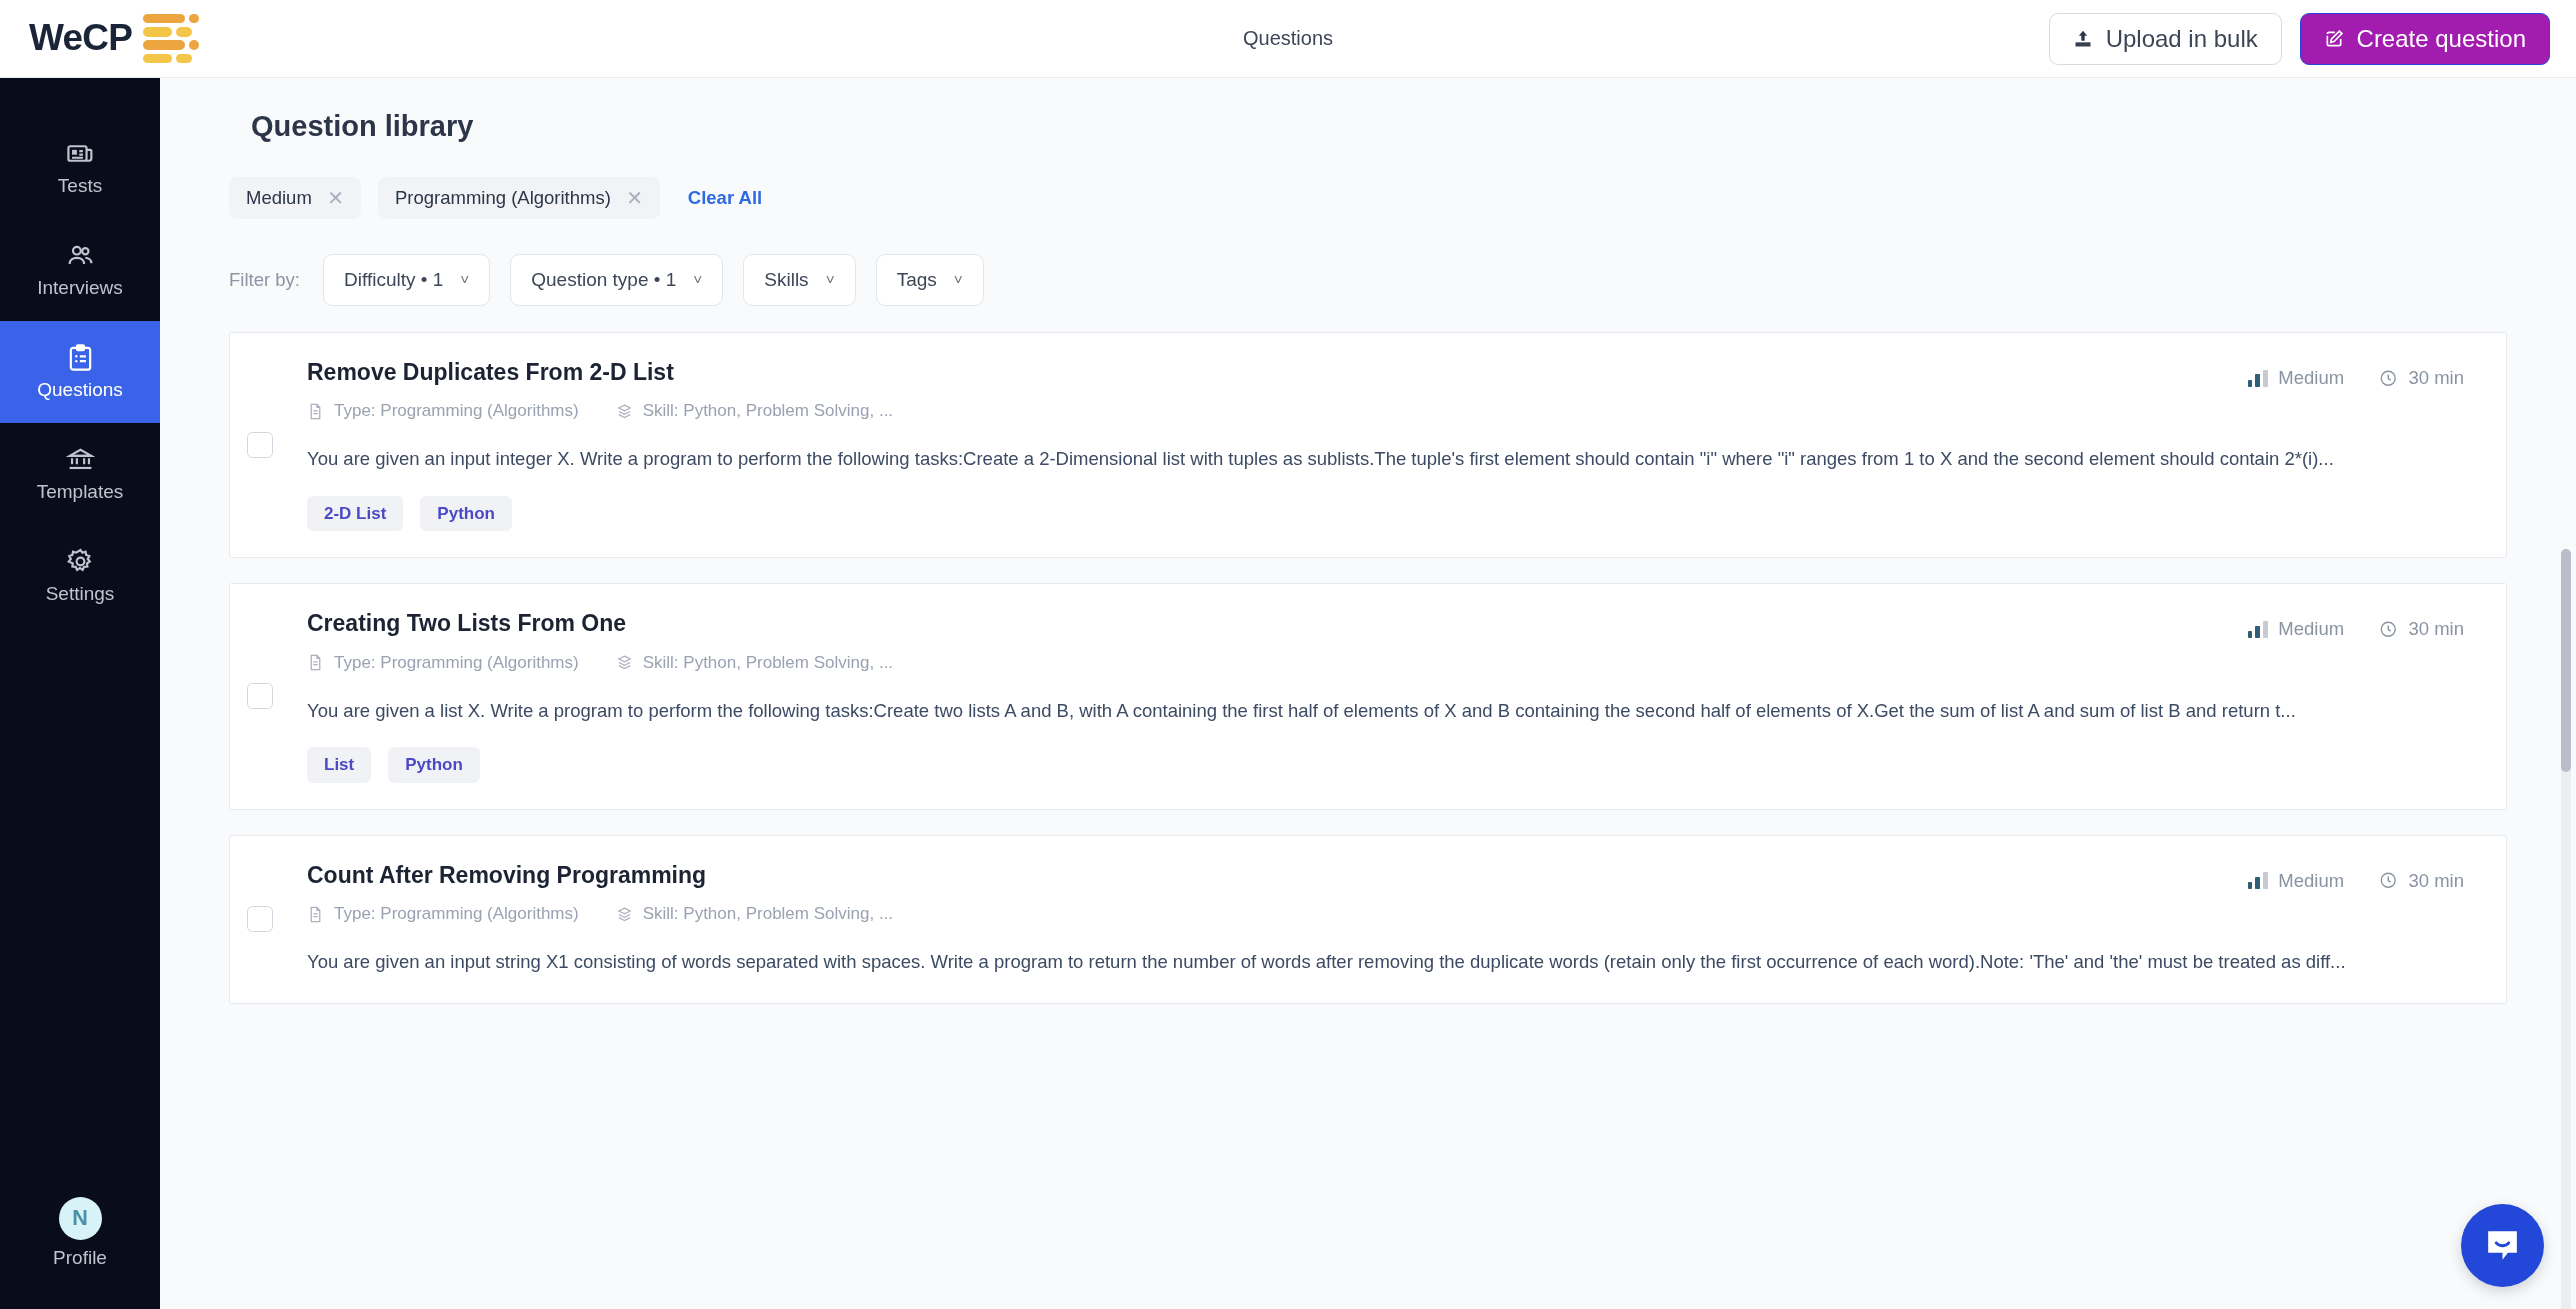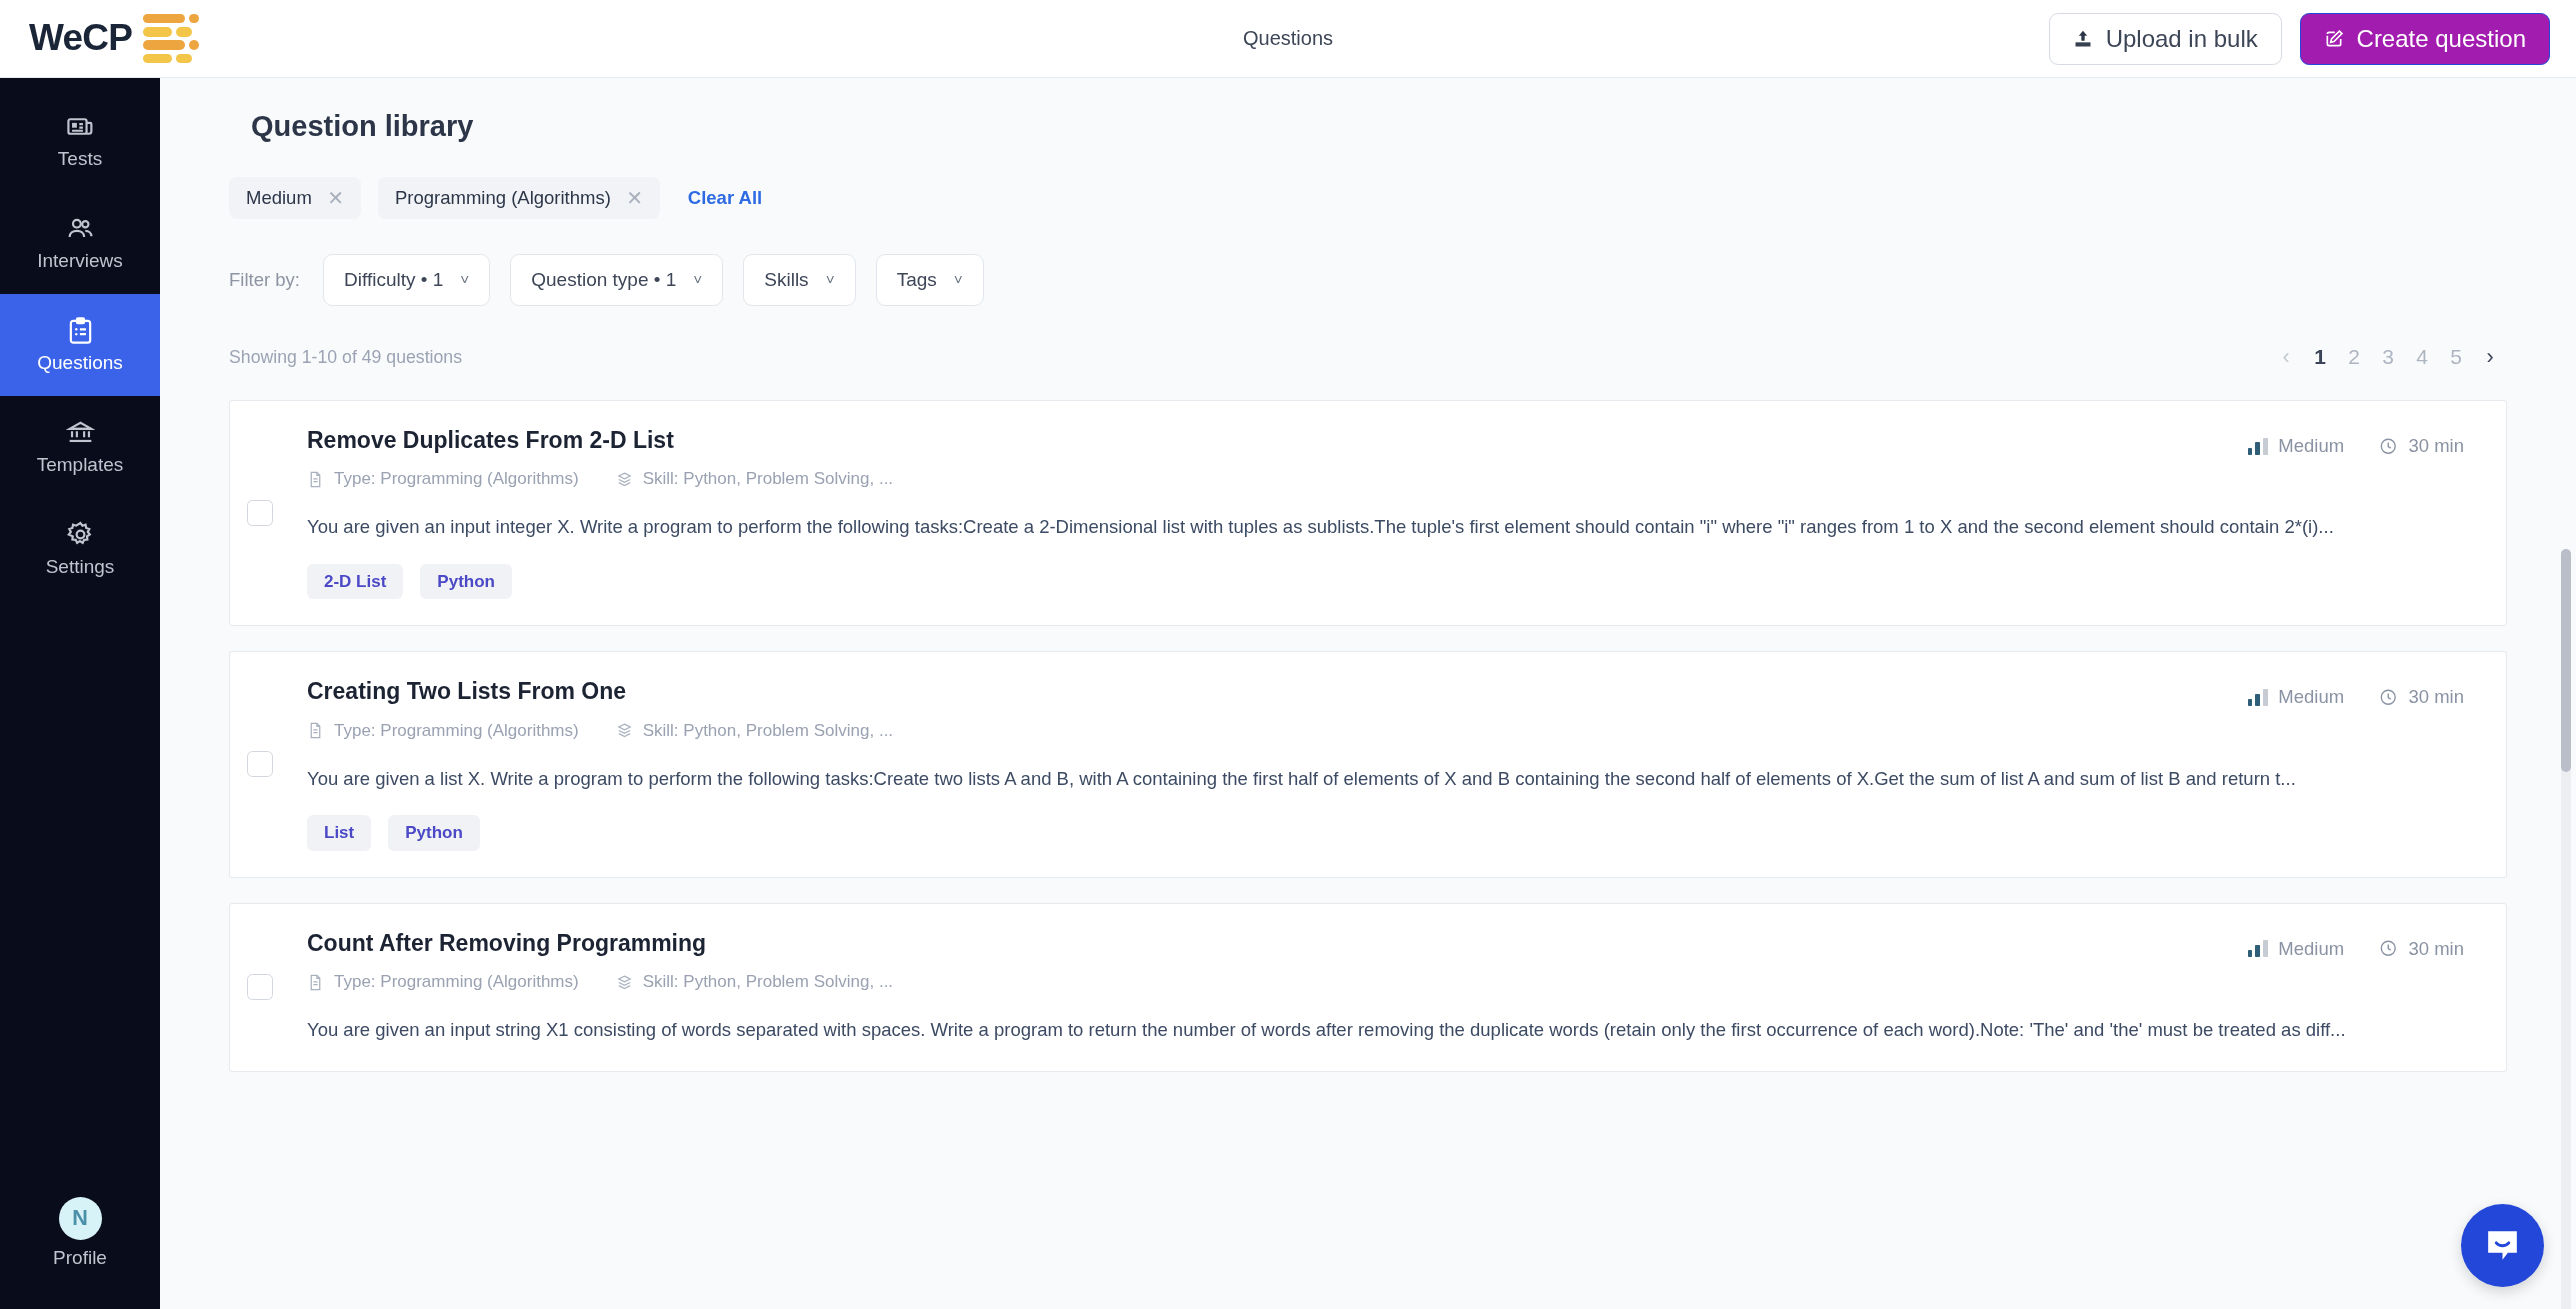--- a/index.html
+++ b/index.html
@@ -36,21 +36,21 @@
   }
   .btn-outline { background: #fff; border: 0.8px solid #d6dbe3; color: #3d4657; }
   .btn-primary { background: #a21caf; border: 0.8px solid #2347d9; color: #ffffff; }
   .ico { display: inline-flex; align-items: center; justify-content: center; }
 
   
   .sidebar {
     position: absolute; top: 78px; left: 0; width: 160px; height: 1232px;
     background: #080c1b; display: flex; flex-direction: column;
   }
-  .side-top { padding-top: 12px; }
+  .side-top { padding-top: 39px; }
   .side-item {
     display: flex; flex-direction: column; align-items: center; justify-content: center;
     gap: 7.7px; height: 102px; cursor: pointer; color: #bfc4ce;
   }
   .side-item.active { background: #3b63ea; color: #ffffff; }
   .side-label { font-size: 19px; }
   .side-bottom { margin-top: auto; padding-bottom: 26px; }
   .avatar {
     width: 43px; height: 43px; border-radius: 50%;
     background: #d7f3f8; color: #4a90a8;
@@ -304,32 +304,20 @@
       <div class="filter-btn">
         <span>Skills</span>
         <span class="caret">˅</span>
       </div>
       <div class="filter-btn">
         <span>Tags</span>
         <span class="caret">˅</span>
       </div>
     </div>
 
-    <div class="listbar">
-      <span class="showing">Showing 1-10 of 49 questions</span>
-      <div class="pager">
-        <span class="pager-item pager-arrow">‹</span>
-        <span class="pager-item active">1</span>
-        <span class="pager-item">2</span>
-        <span class="pager-item">3</span>
-        <span class="pager-item">4</span>
-        <span class="pager-item">5</span>
-        <span class="pager-item pager-arrow next">›</span>
-      </div>
-    </div>
 
     <div class="cards">
 
       <div class="card">
         <div class="card-check"></div>
         <div class="card-title">Remove Duplicates From 2-D List</div>
         <div class="card-meta">
           <span class="meta-item">
             <span class="ico">
               <svg width="17" height="17" viewBox="0 0 24 24" fill="none" stroke="#aab1be" stroke-width="1.8">

